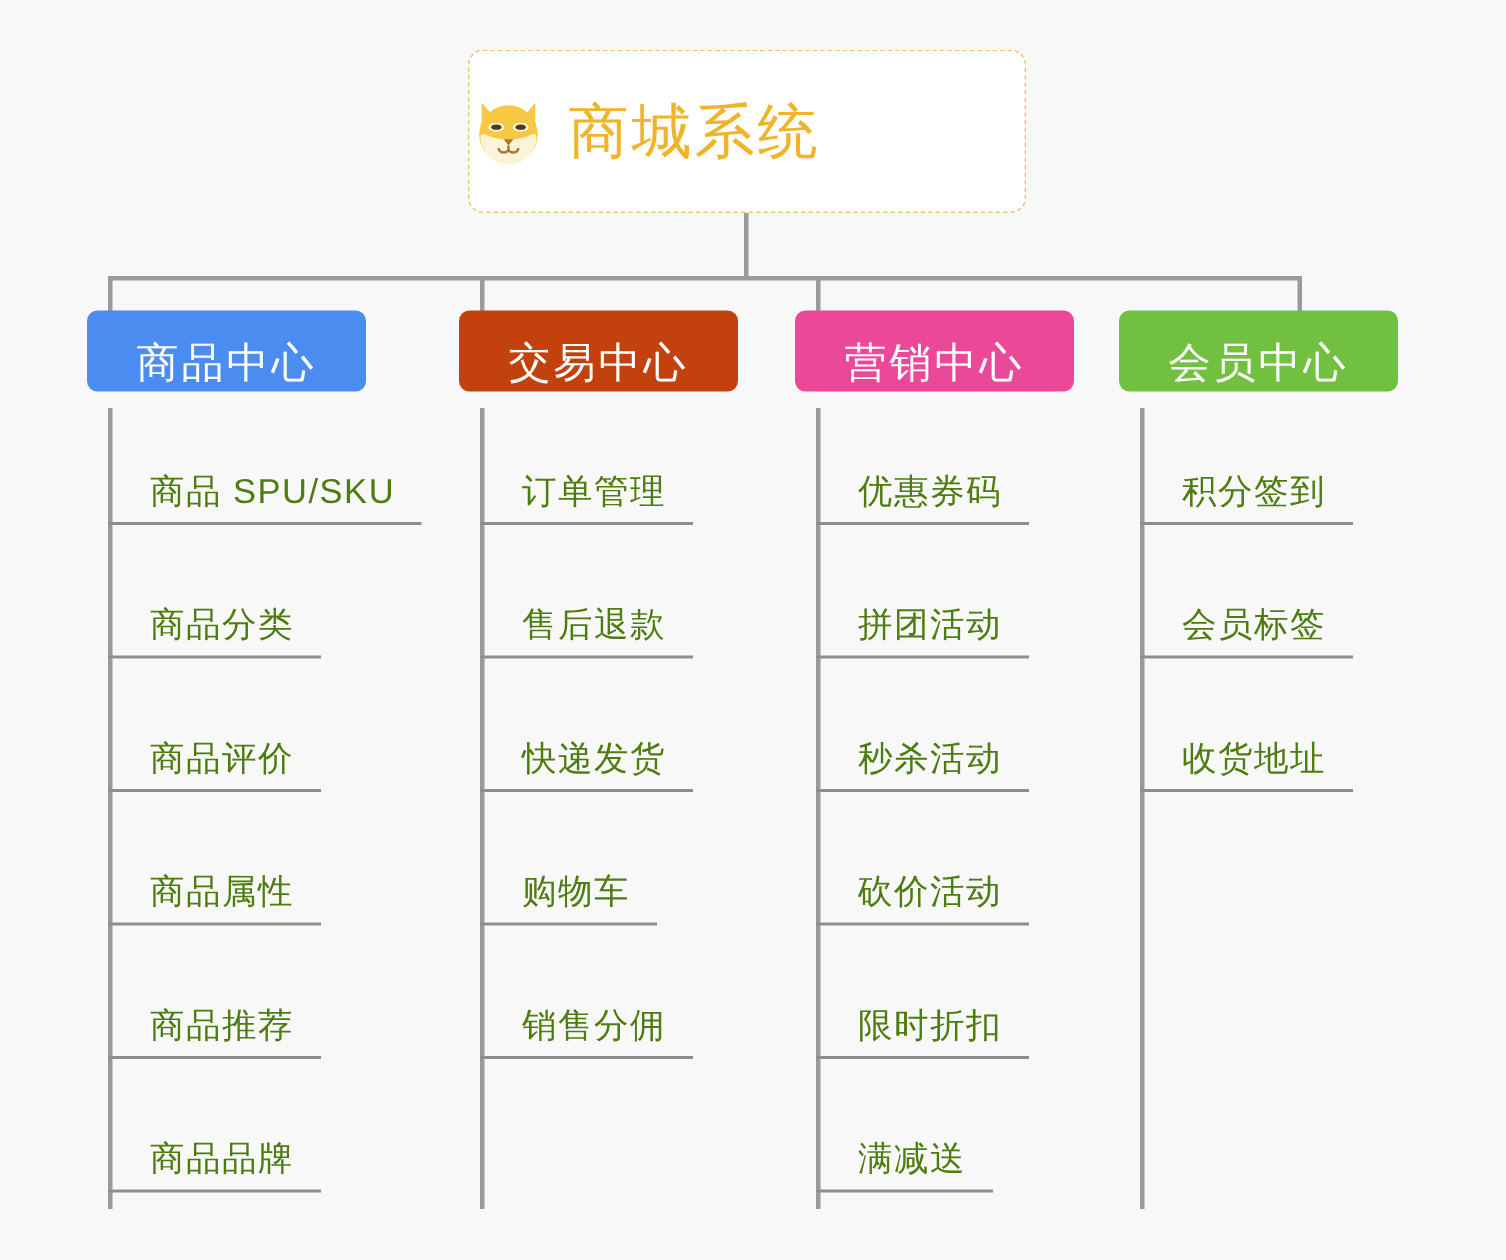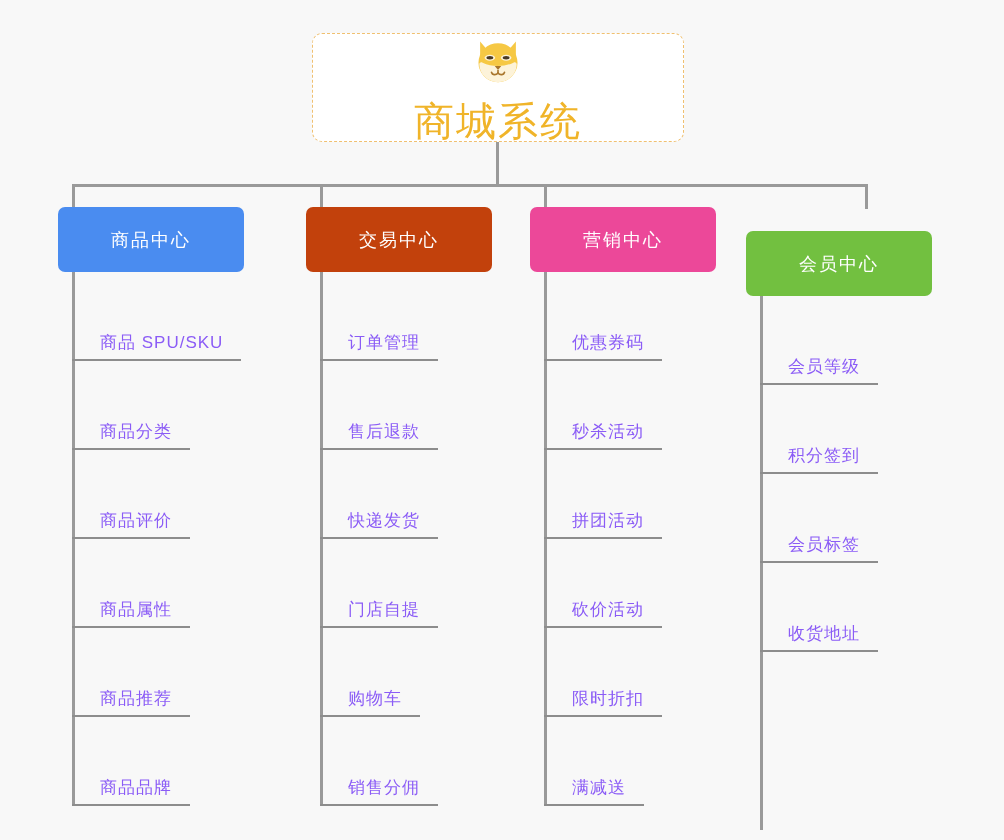--- a/index.html
+++ b/index.html
@@ -26,23 +26,21 @@
     left: 312px;
     top: 33px;
     width: 372px;
     height: 109px;
     box-sizing: border-box;
     background: #ffffff;
     border: 1px dashed #f0c070;
     border-radius: 10px;
     display: flex;
     align-items: center;
-    justify-content: center;
     gap: 14px;
-    flex-direction: column;
   }
   .root-icon {
     width: 52px;
     height: 52px;
     flex: 0 0 auto;
     display: block;
   }
   .root-title {
     font-size: 40px;
     color: #f0b429;
@@ -59,28 +57,28 @@
   .conn-v { width: 3px; }
   .conn-h { height: 3px; }
 
   
   .column {
     position: absolute;
     top: 207px;
   }
   .cat-box {
     width: 186px;
-    height: 65px;
+    height: 54px;
     box-sizing: border-box;
     border-radius: 7px;
     display: flex;
-    align-items: center;
+    align-items: flex-end;
     justify-content: center;
     color: #ffffff;
-    font-size: 18px;
+    font-size: 28px;
     letter-spacing: 2px;
     position: relative;
     z-index: 2;
   }
 
   
   .spine {
     position: absolute;
     left: 14px;
     top: 65px;
@@ -100,22 +98,22 @@
     align-items: flex-end;
   }
   .leaf-inner {
     position: relative;
     margin-left: 14px;
     padding: 0 18px 6px 28px;
     border-bottom: 2px solid #8d8d8d;
     display: inline-block;
   }
   .leaf-label {
-    font-size: 17px;
-    color: #8b5cf6;
+    font-size: 23px;
+    color: #4d7c0f;
     line-height: 1.25;
     white-space: nowrap;
     letter-spacing: 1px;
   }
 </style>
 </head>
 <body>
 
 <div id="canvas">
 
@@ -182,68 +180,62 @@
       <div class="leaf">
           <div class="leaf-inner"><span class="leaf-label">订单管理</span></div>
         </div>
       <div class="leaf">
           <div class="leaf-inner"><span class="leaf-label">售后退款</span></div>
         </div>
       <div class="leaf">
           <div class="leaf-inner"><span class="leaf-label">快递发货</span></div>
         </div>
       <div class="leaf">
-          <div class="leaf-inner"><span class="leaf-label">门店自提</span></div>
-        </div>
-      <div class="leaf">
           <div class="leaf-inner"><span class="leaf-label">购物车</span></div>
         </div>
       <div class="leaf">
           <div class="leaf-inner"><span class="leaf-label">销售分佣</span></div>
         </div>
     </div>
   </div>
 
   <div class="column" style="left:530px;">
     <div class="cat-box" style="background:#ec4899;">
       <span>营销中心</span>
     </div>
     <div class="spine" style="height:534px;"></div>
     <div class="leaf-list">
       <div class="leaf">
           <div class="leaf-inner"><span class="leaf-label">优惠券码</span></div>
         </div>
       <div class="leaf">
+          <div class="leaf-inner"><span class="leaf-label">拼团活动</span></div>
+        </div>
+      <div class="leaf">
           <div class="leaf-inner"><span class="leaf-label">秒杀活动</span></div>
         </div>
       <div class="leaf">
-          <div class="leaf-inner"><span class="leaf-label">拼团活动</span></div>
-        </div>
-      <div class="leaf">
           <div class="leaf-inner"><span class="leaf-label">砍价活动</span></div>
         </div>
       <div class="leaf">
           <div class="leaf-inner"><span class="leaf-label">限时折扣</span></div>
         </div>
       <div class="leaf">
           <div class="leaf-inner"><span class="leaf-label">满减送</span></div>
         </div>
     </div>
   </div>
 
-  <div class="column" style="left:746px;margin-top:24px;">
+  <div class="column" style="left:746px;">
     <div class="cat-box" style="background:#72c040;">
       <span>会员中心</span>
     </div>
     <div class="spine" style="height:534px;"></div>
     <div class="leaf-list">
       <div class="leaf">
-          <div class="leaf-inner"><span class="leaf-label">会员等级</span></div>
-        </div>
-      <div class="leaf">
           <div class="leaf-inner"><span class="leaf-label">积分签到</span></div>
         </div>
       <div class="leaf">
           <div class="leaf-inner"><span class="leaf-label">会员标签</span></div>
         </div>
       <div class="leaf">
           <div class="leaf-inner"><span class="leaf-label">收货地址</span></div>
         </div>
     </div>
   </div>

